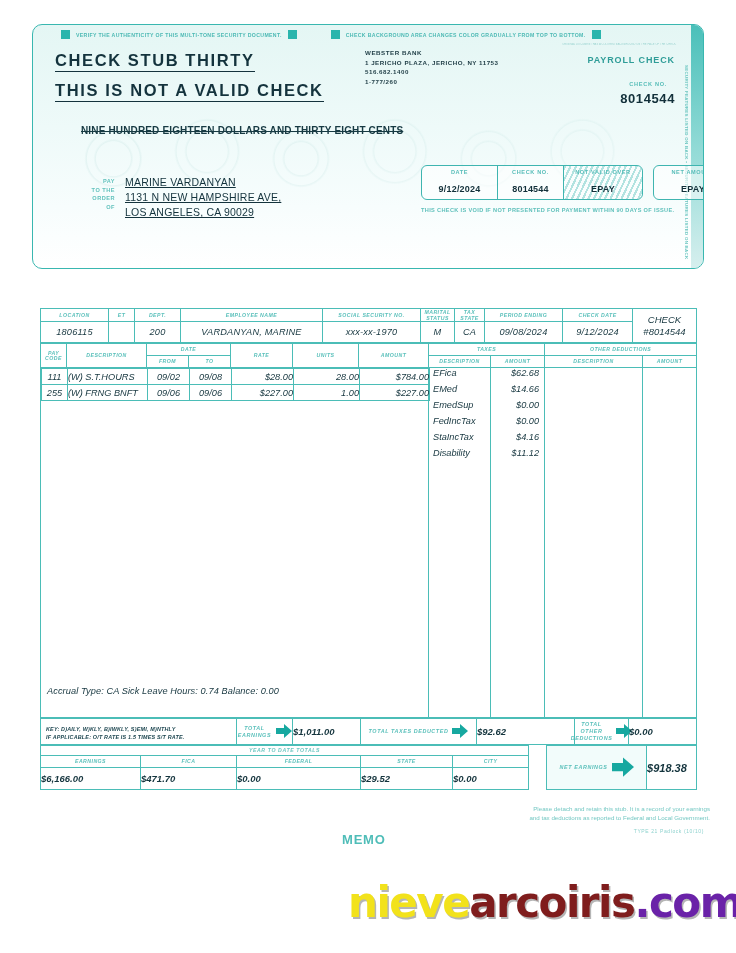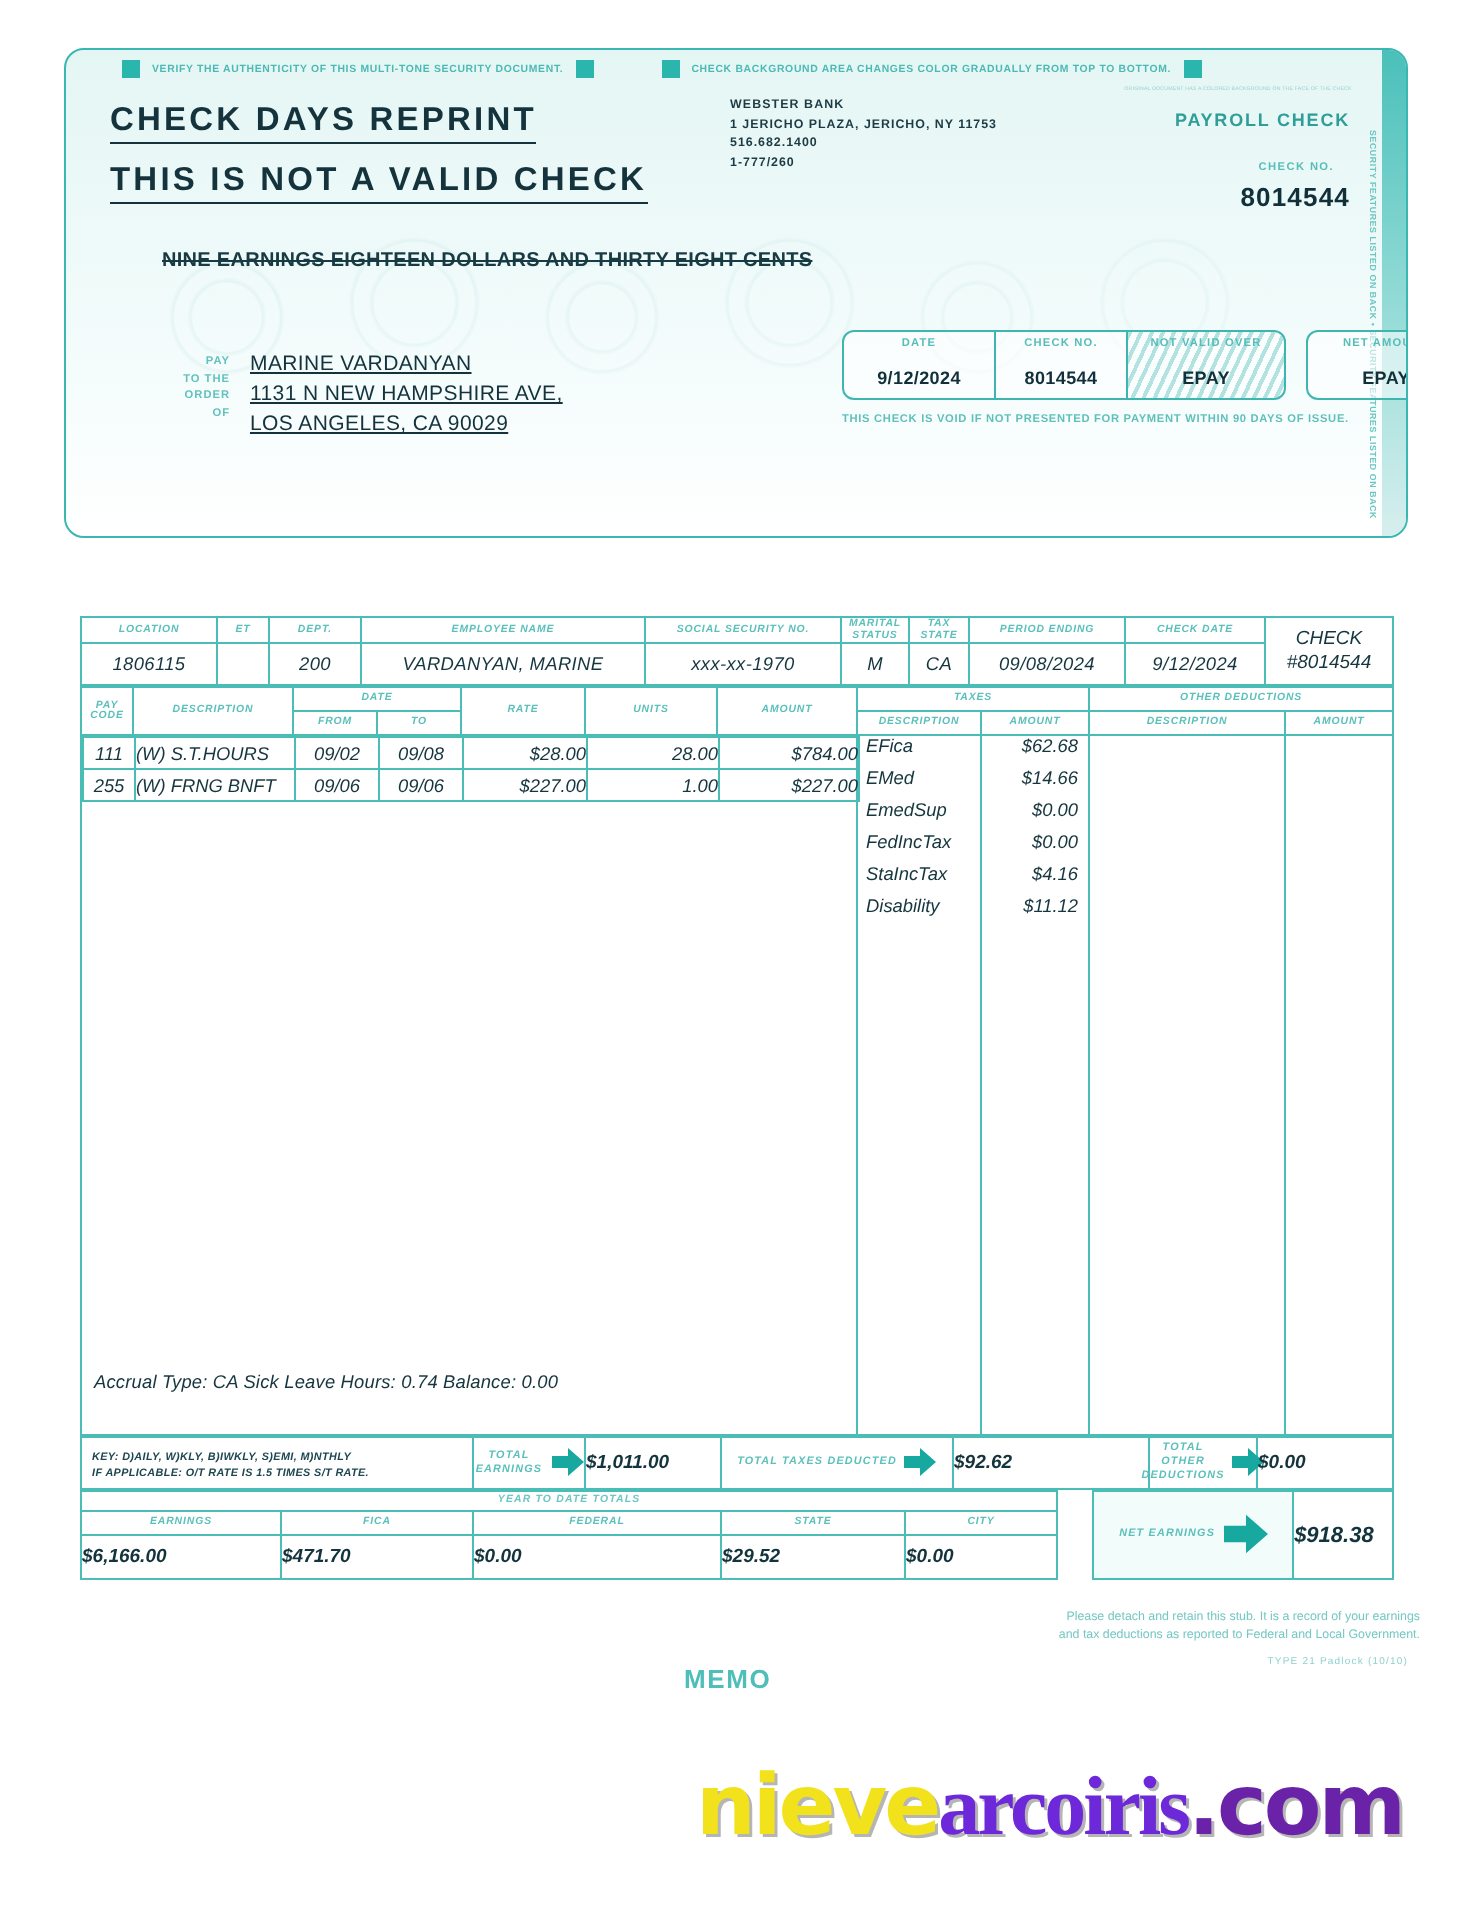--- a/index.html
+++ b/index.html
@@ -221,21 +221,21 @@
 
   
   .logo{
     position:absolute; left:348px; top:878px;
     font-size:42px; font-weight:bold; letter-spacing:-1.5px;
     font-family:"DejaVu Sans", sans-serif;
     text-shadow:1.5px 1.5px 0 rgba(90,90,90,.45);
     white-space:nowrap;
   }
   .logo .p1{ color:#f2e21b; }
-  .logo .p2{ color:#6d28d9;font-family:Liberation Serif, serif; }
+  .logo .p2{ color:#7f1d1d; }
   .logo .p3{ color:#6a22a8; }
 </style>
 </head>
 <body>
 
 <div class="check-area">
   <div class="guilloche"></div>
 
   <div class="sec-bar">
     <div class="sec-seg left">
@@ -248,36 +248,36 @@
       <span class="sec-txt">CHECK BACKGROUND AREA CHANGES COLOR GRADUALLY FROM TOP TO BOTTOM.</span>
       <span class="sec-sq"></span>
     </div>
   </div>
 
   <div class="right-strip"></div>
   <div class="right-strip-txt">SECURITY FEATURES LISTED ON BACK  •  SECURITY FEATURES LISTED ON BACK</div>
   <div class="micro-line">ORIGINAL DOCUMENT HAS A COLORED BACKGROUND ON THE FACE OF THE CHECK</div>
 
   <div class="title-block">
-    <div class="title-1">CHECK DAYS REPRINT</div><br>
+    <div class="title-1">CHECK STUB THIRTY</div><br>
     <div class="title-2">THIS IS NOT A VALID CHECK</div>
   </div>
 
   <div class="bank-block">
     <div class="bank-name">WEBSTER BANK</div>
     <div class="bank-line">1 JERICHO PLAZA, JERICHO, NY 11753</div>
     <div class="bank-line">516.682.1400</div>
     <div class="bank-line">1-777/260</div>
   </div>
 
   <div class="payroll-label">PAYROLL CHECK</div>
   <div class="checkno-label">CHECK NO.</div>
   <div class="checkno-val">8014544</div>
 
-  <div class="amount-words">NINE EARNINGS EIGHTEEN DOLLARS AND THIRTY EIGHT CENTS</div>
+  <div class="amount-words">NINE HUNDRED EIGHTEEN DOLLARS AND THIRTY EIGHT CENTS</div>
 
   <div class="payto">
     <div class="payto-lbl">
       <div>PAY</div>
       <div>TO THE</div>
       <div>ORDER</div>
       <div>OF</div>
     </div>
     <div class="payto-name">
       <div>MARINE  VARDANYAN</div>

